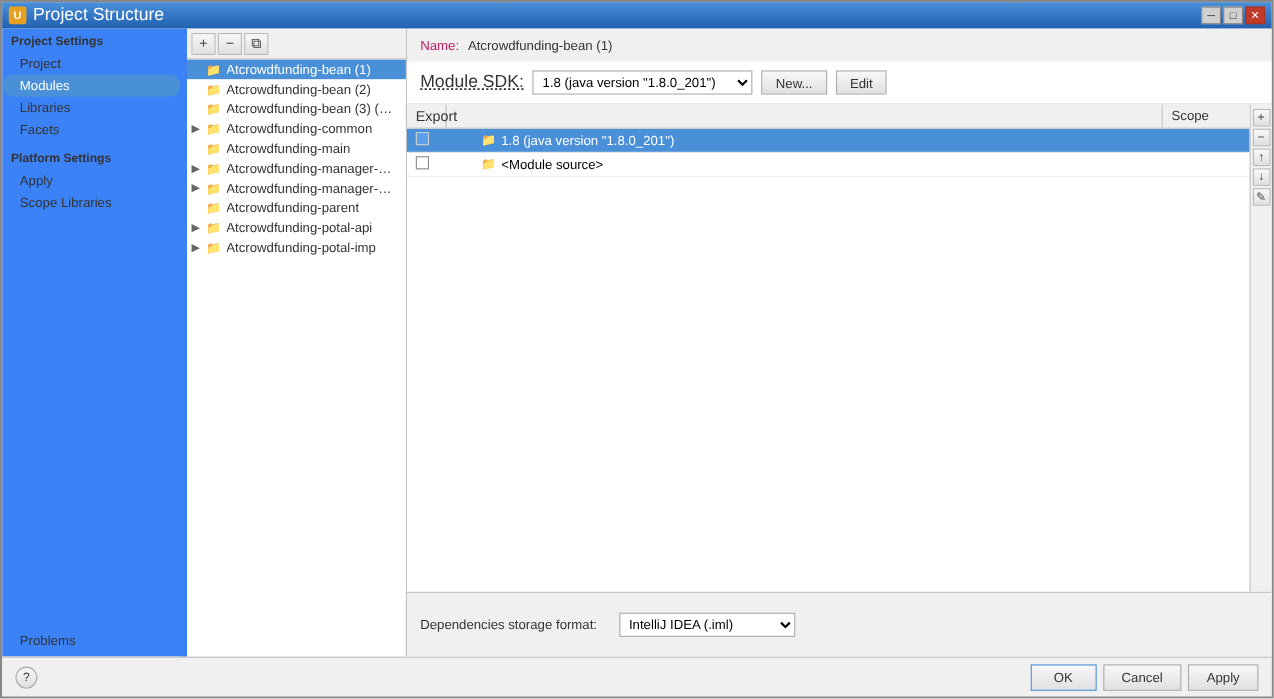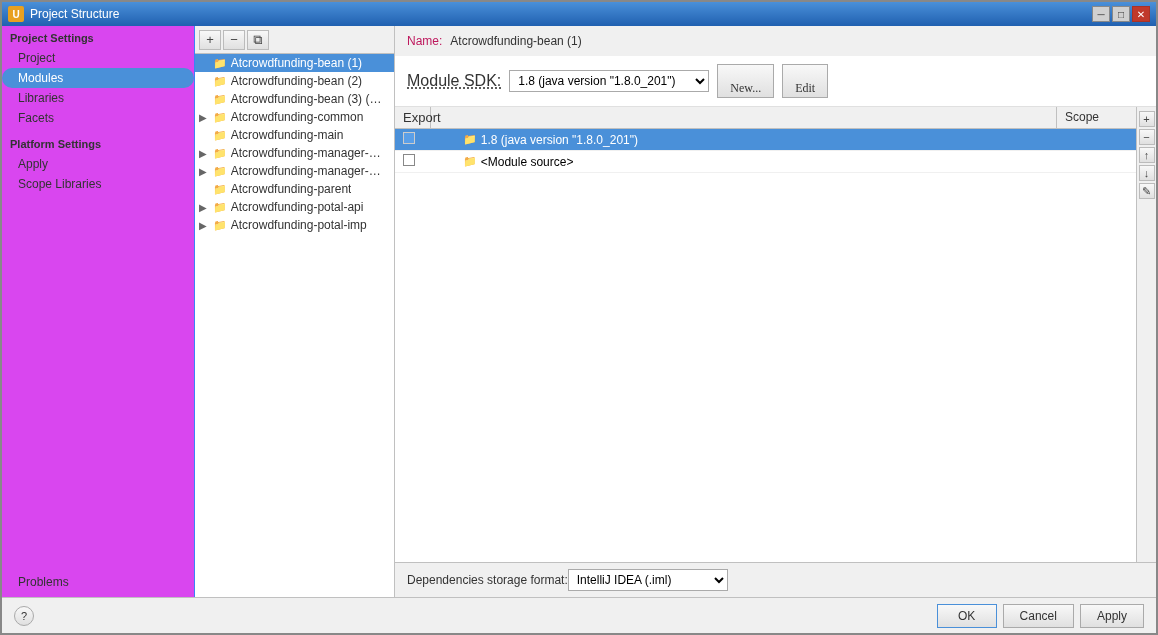--- a/index.html
+++ b/index.html
@@ -45,21 +45,21 @@
       border-radius: 2px;
       display: flex;
       align-items: center;
       justify-content: center;
       font-size: 10px;
       font-weight: bold;
       color: white;
     }
 
     .title-bar-title {
-      font-size: 12px;
+      font-size: 16px;
       font-weight: normal;
     }
 
     .title-bar-controls {
       display: flex;
       gap: 2px;
     }
 
     .title-btn {
       width: 18px;
@@ -81,23 +81,23 @@
     }
 
     .content {
       display: flex;
       flex: 1;
       overflow: hidden;
     }
 
     
     .sidebar {
-      width: 193px;
-      background: #d946ef;
-      border-right: 1px solid #3b82f6;
+      width: 168px;
+      background: #3b82f6;
+      border-right: 6px solid #3b82f6;
       display: flex;
       flex-direction: column;
       flex-shrink: 0;
     }
 
     .sidebar-section-header {
       padding: 6px 8px 4px 8px;
       font-size: 11px;
       font-weight: bold;
       color: #333;
@@ -285,27 +285,26 @@
       font-size: 12px;
       border: 1px solid #aaa;
       background: white;
       padding: 0 4px;
       cursor: pointer;
       min-width: 200px;
     }
 
     .sdk-btn {
       height: 22px;
-      padding: 16px 12px;
+      padding: 4px 12px;
       font-size: 12px;
       border: 1px solid #aaa;
       background: linear-gradient(to bottom, #f8f8f8, #e0e0e0);
       cursor: pointer;
       color: #333;
-      font-family: Liberation Serif, serif;
     }
 
     
     .dep-table-container {
       flex: 1;
       overflow: auto;
       position: relative;
     }
 
     .dep-table-header {
@@ -407,24 +406,24 @@
       align-items: center;
       justify-content: center;
       font-size: 11px;
       color: #444;
     }
 
     
     .bottom-area {
       background: #f0f0f0;
       border-top: 1px solid #c0c0c0;
-      padding: 6px 12px;
-      display: flex;
-      align-items: center;
-      gap: 0;
+      padding: 18px 12px;
+      display: flex;
+      align-items: center;
+      gap: 20px;
     }
 
     .bottom-label {
       font-size: 12px;
       color: #333;
     }
 
     .bottom-select {
       height: 22px;
       font-size: 12px;

